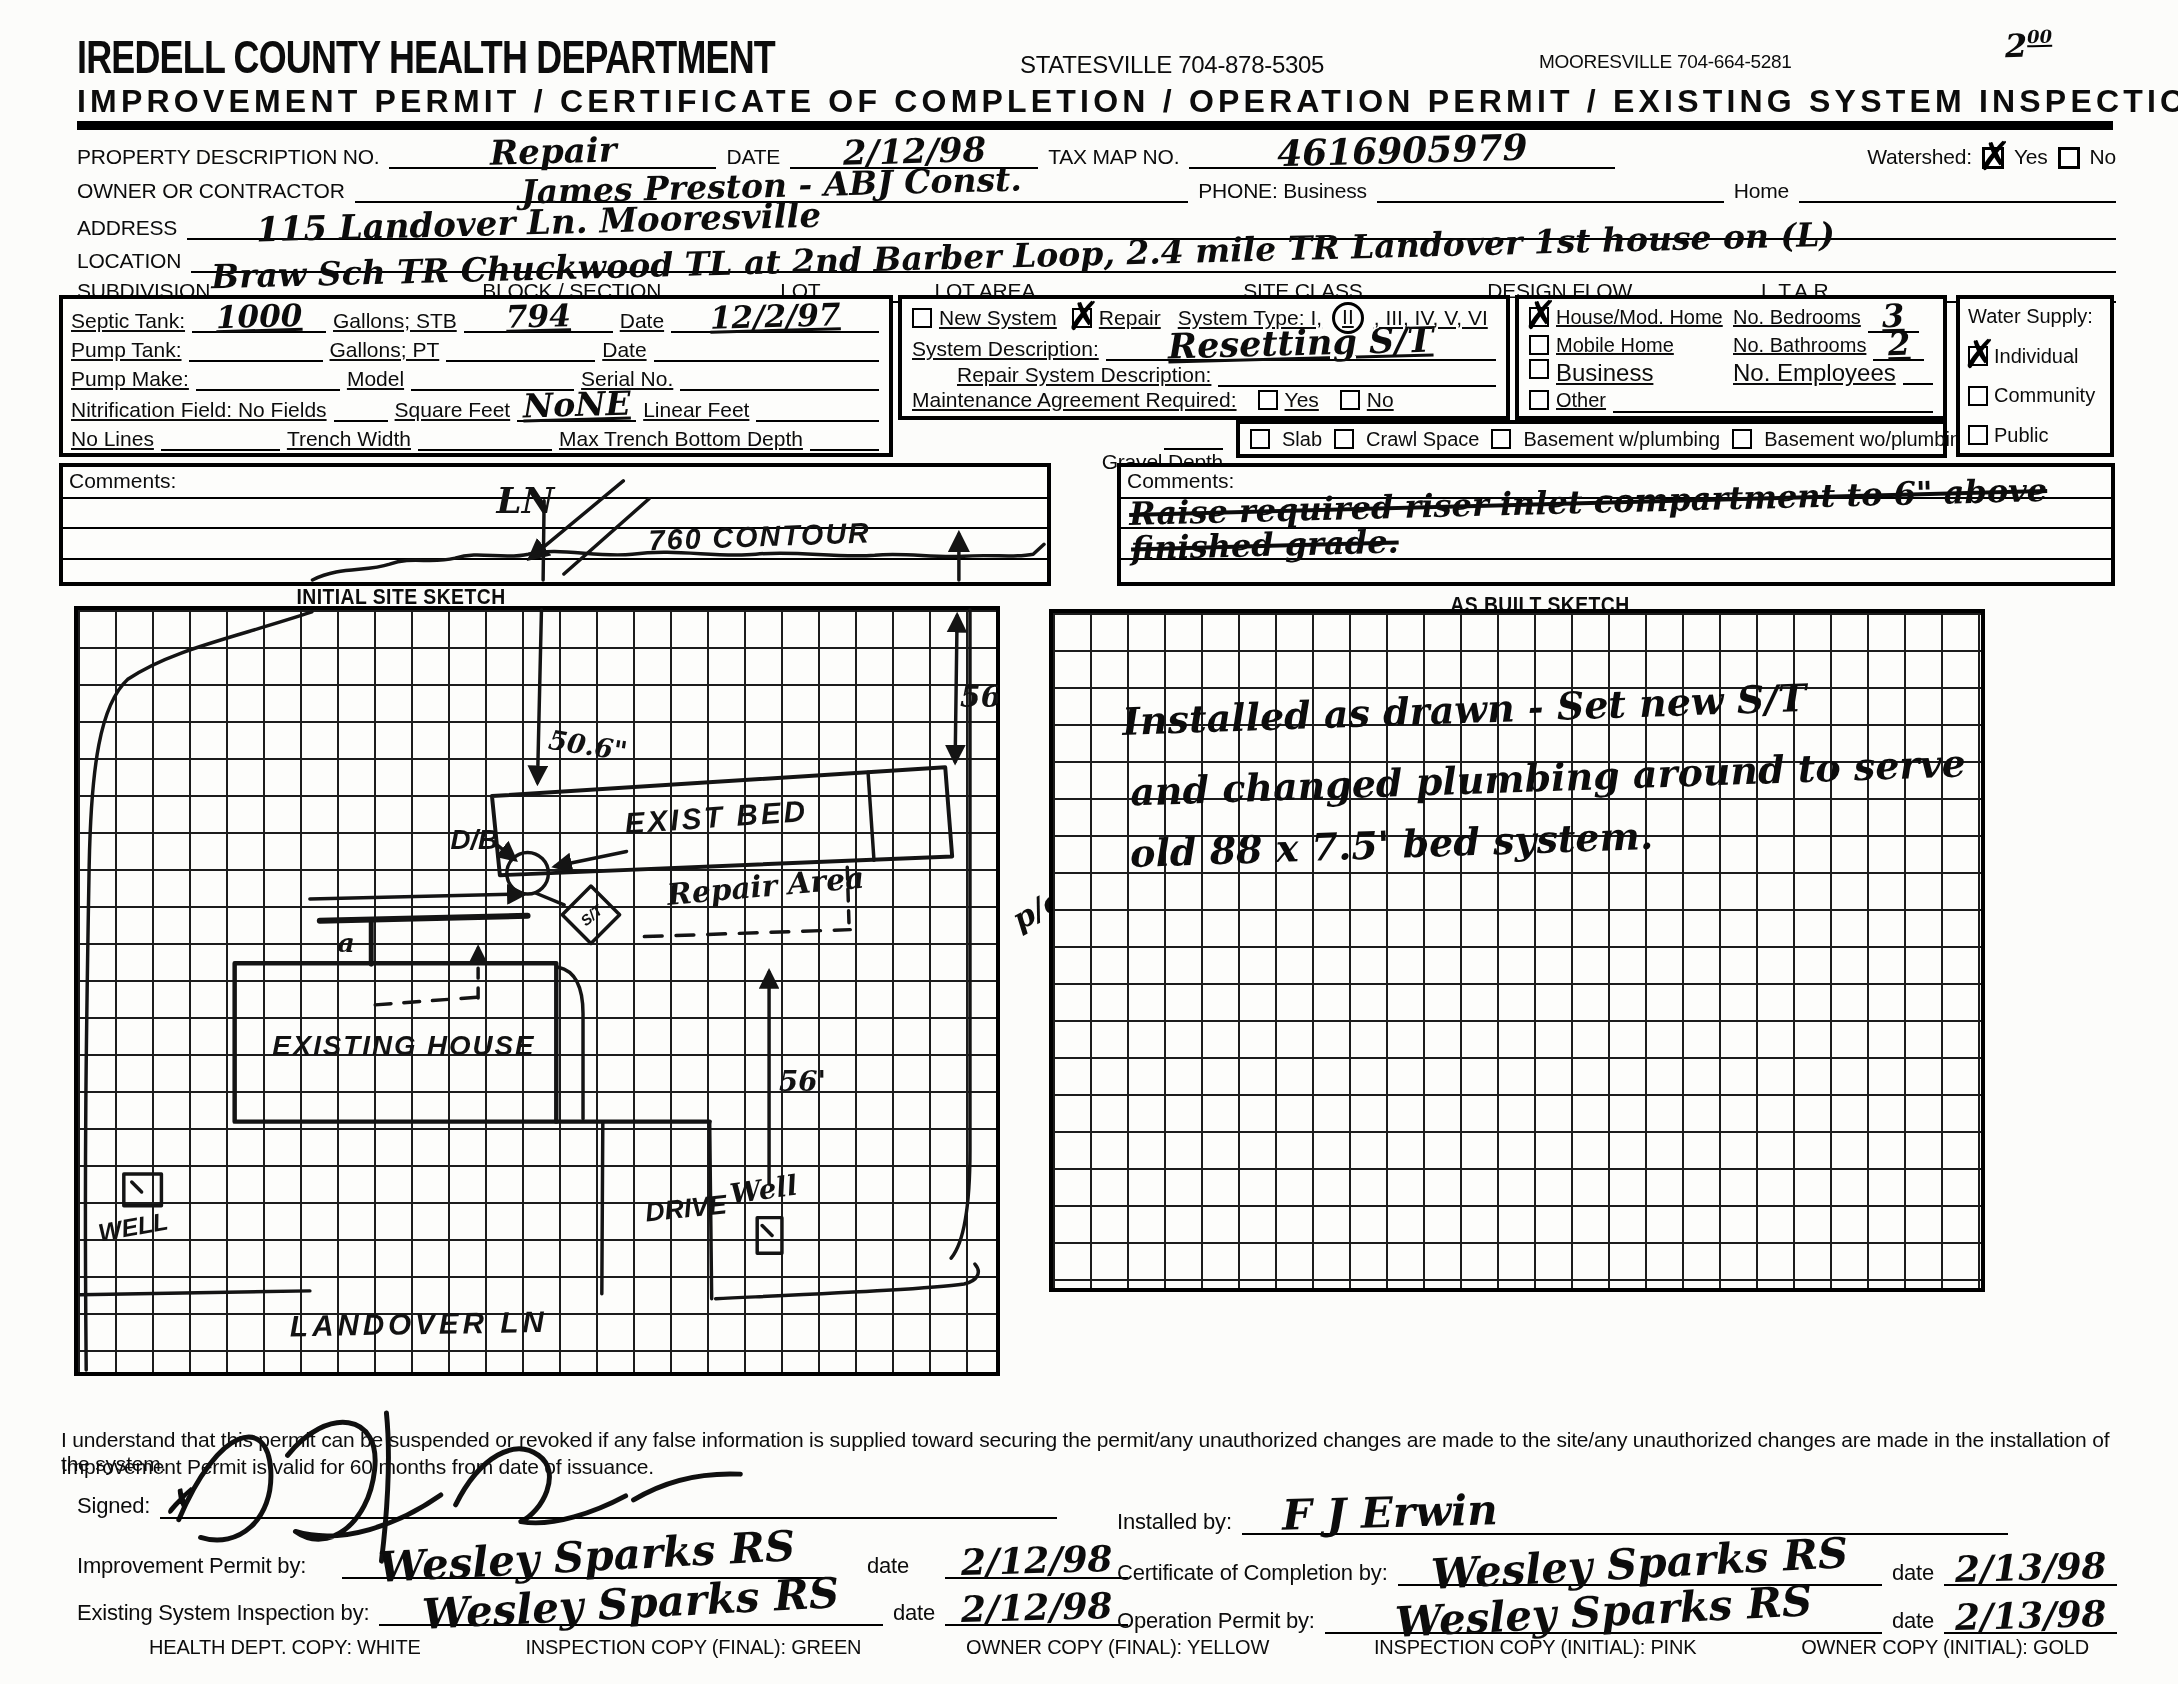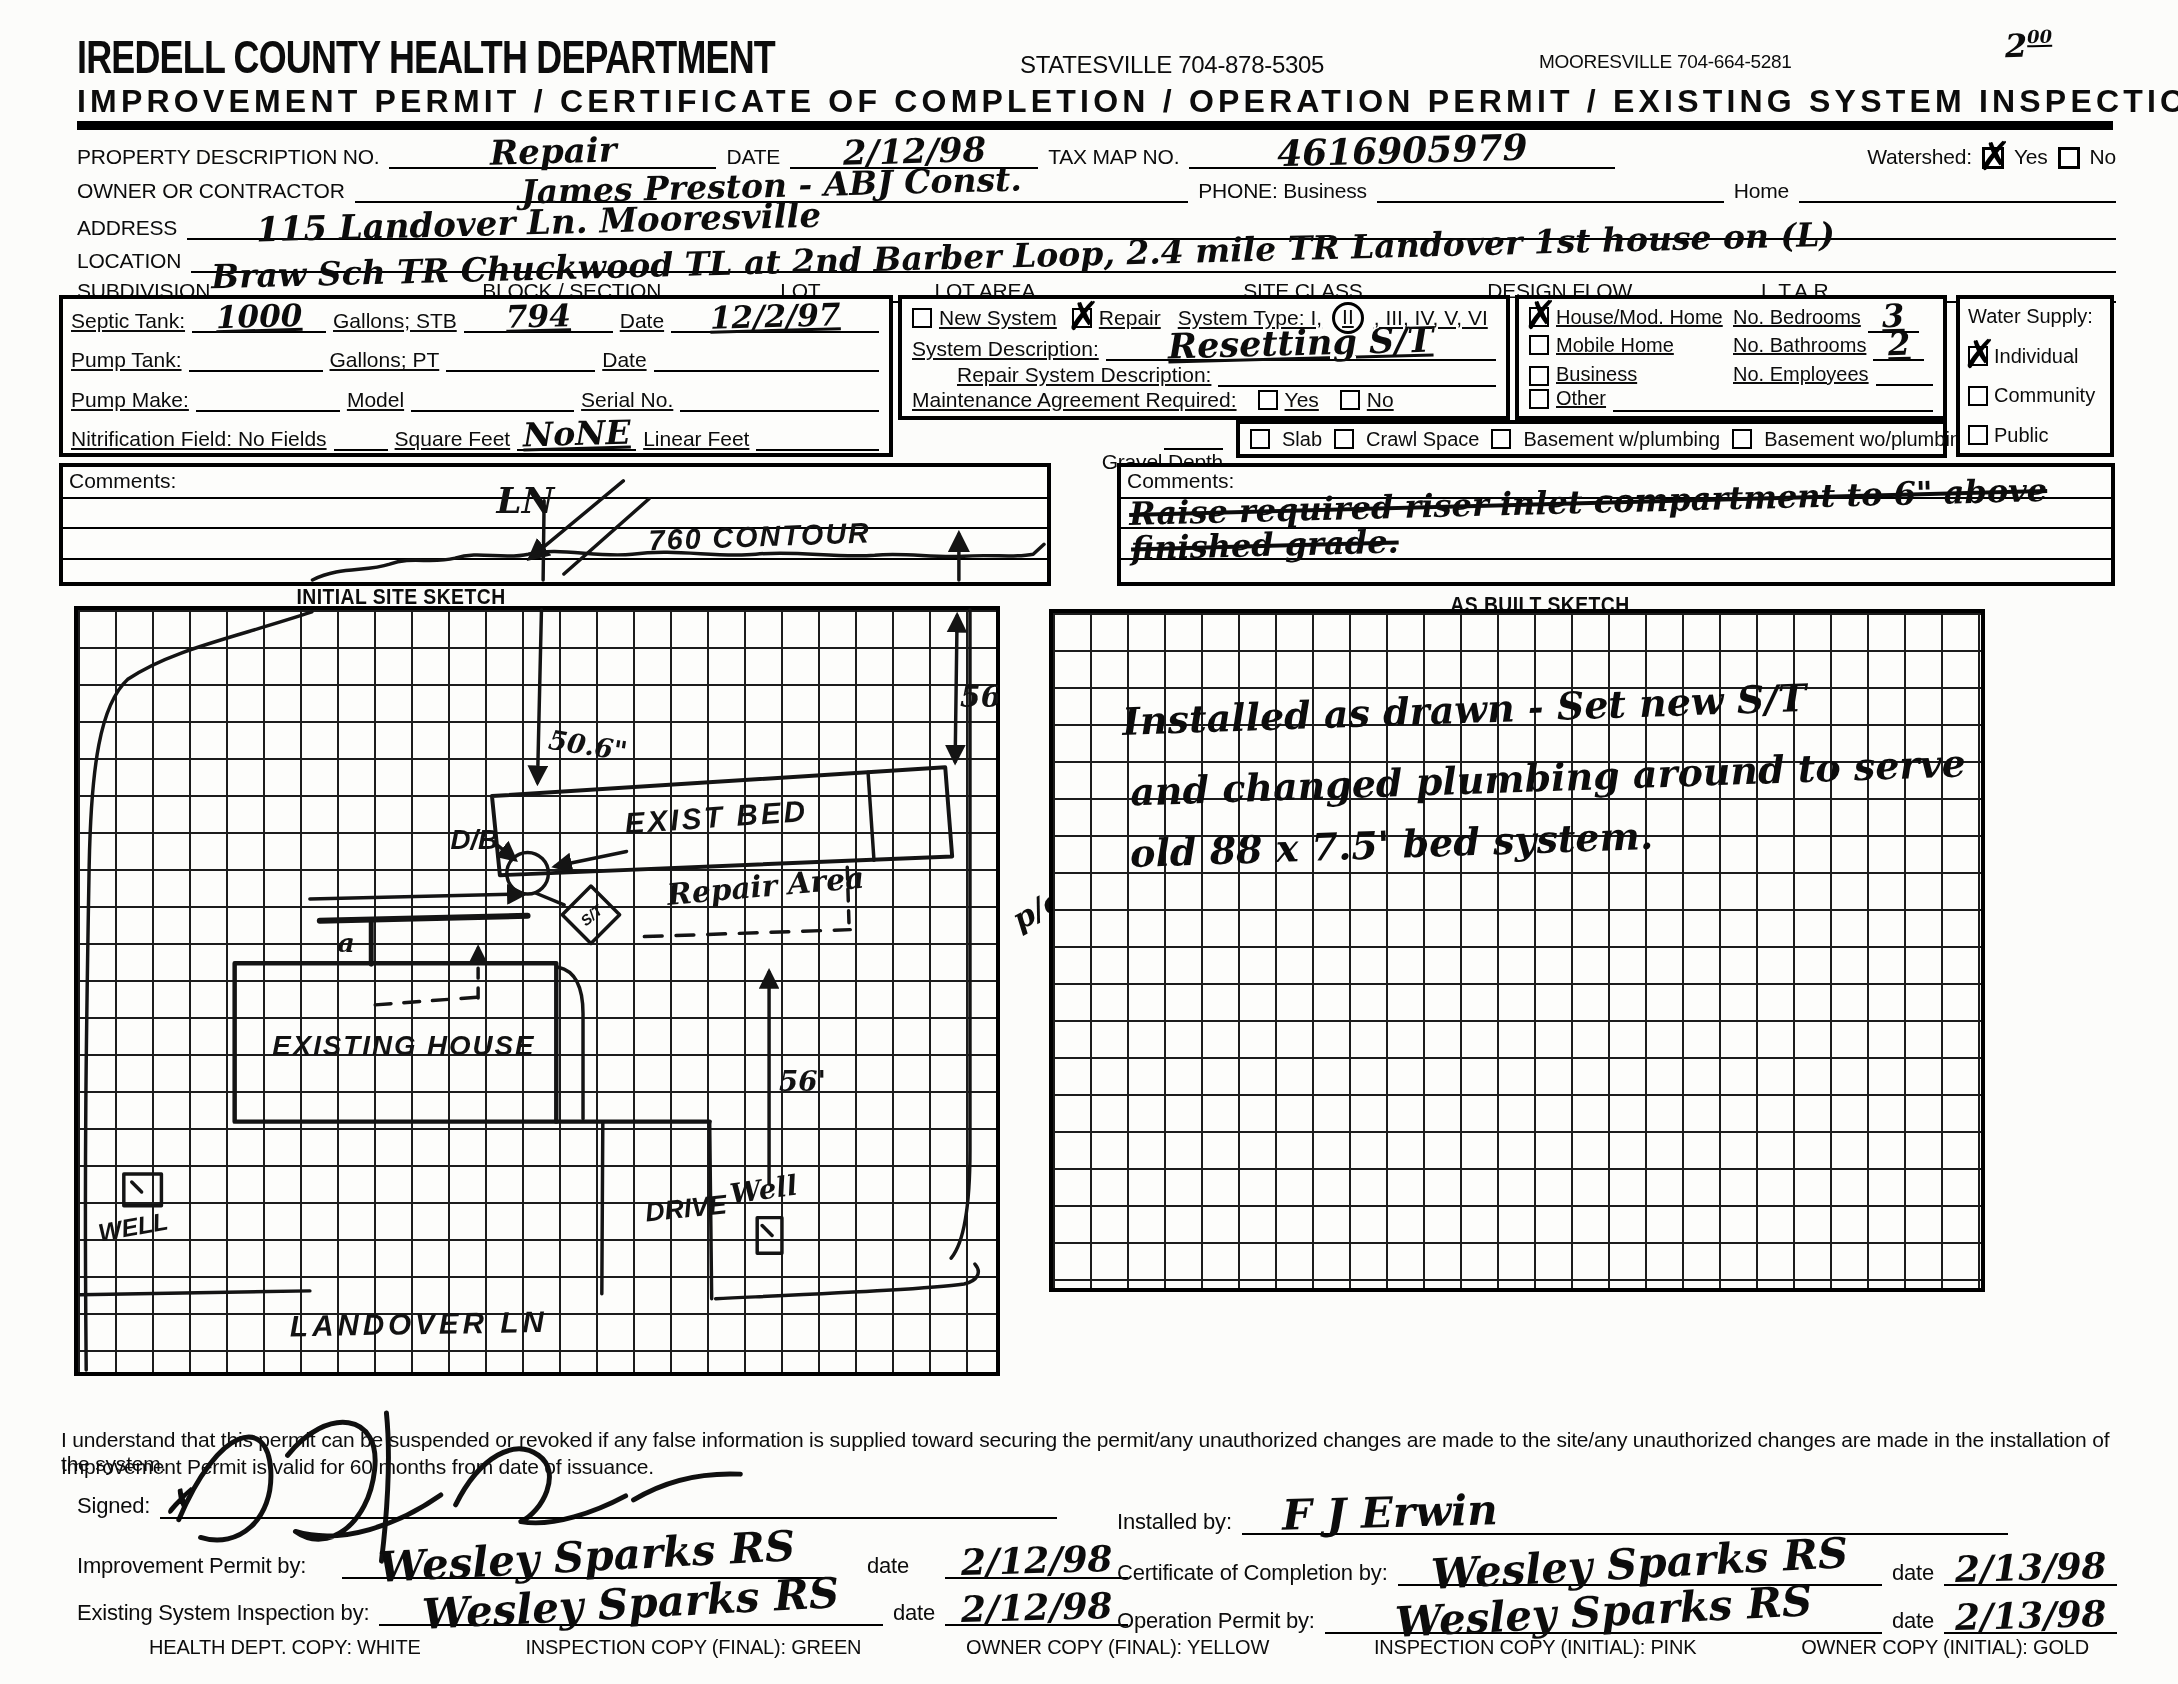--- a/index.html
+++ b/index.html
@@ -150,20 +150,28 @@
     <div class="brow">
       <span>Nitrification Field: No Fields</span>
       <span class="sline" style="width:54px;"></span>
       <span>Square Feet</span>
       <span class="sline" style="width:119px;">
           <span class="hw" style="font-size:33px;">NoNE</span>
         </span>
       <span>Linear Feet</span>
       <span class="sline flex1"></span>
     </div>
+    <div class="brow">
+      <span>No Lines</span>
+      <span class="sline" style="width:119px;"></span>
+      <span>Trench Width</span>
+      <span class="sline" style="width:134px;"></span>
+      <span>Max Trench Bottom Depth</span>
+      <span class="sline flex1"></span>
+    </div>
   </div>
 
   <div class="abs boxed" style="left:898px; top:295px; width:612px; height:125px; padding:4px 10px; display:flex; flex-direction:column; justify-content:space-between;">
     <div class="brow" style="height:29px; align-items:center;">
       <span class="cb cb-sm"></span>
       <span>New System</span>
       <span class="cb cb-sm" style="margin-left:8px;">
           <span class="x">✗</span>
         </span>
       <span>Repair</span>
@@ -219,21 +227,21 @@
         </span>
     </div>
     <div class="brow" style="height:28px; align-items:center; font-size:20px;">
       <span class="cb cb-sm"></span>
       <span style="width:170px;">Mobile Home</span>
       <span>No. Bathrooms</span>
       <span class="sline" style="width:51px;">
           <span class="hw" style="font-size:32px;">2</span>
         </span>
     </div>
-    <div class="brow" style="height:28px; align-items:flex-end; font-size:20px;">
+    <div class="brow" style="height:28px; align-items:flex-start; font-size:24px;">
       <span class="cb cb-sm"></span>
       <span style="width:170px;">Business</span>
       <span>No. Employees</span>
       <span class="sline flex1"></span>
     </div>
     <div class="brow" style="height:28px; align-items:center; font-size:20px;">
       <span class="cb cb-sm"></span>
       <span>Other</span>
       <span class="sline flex1"></span>
     </div>

